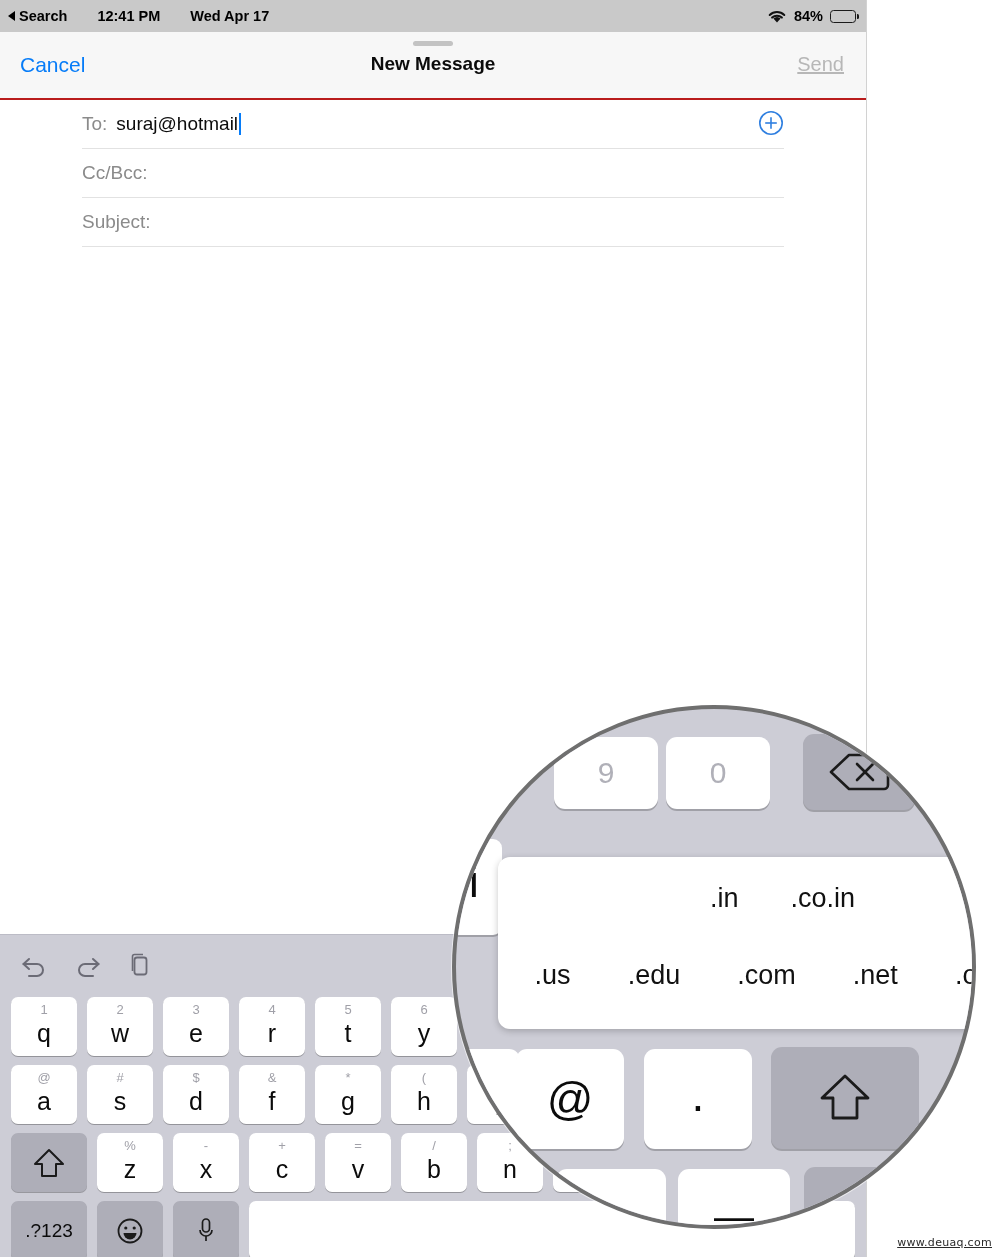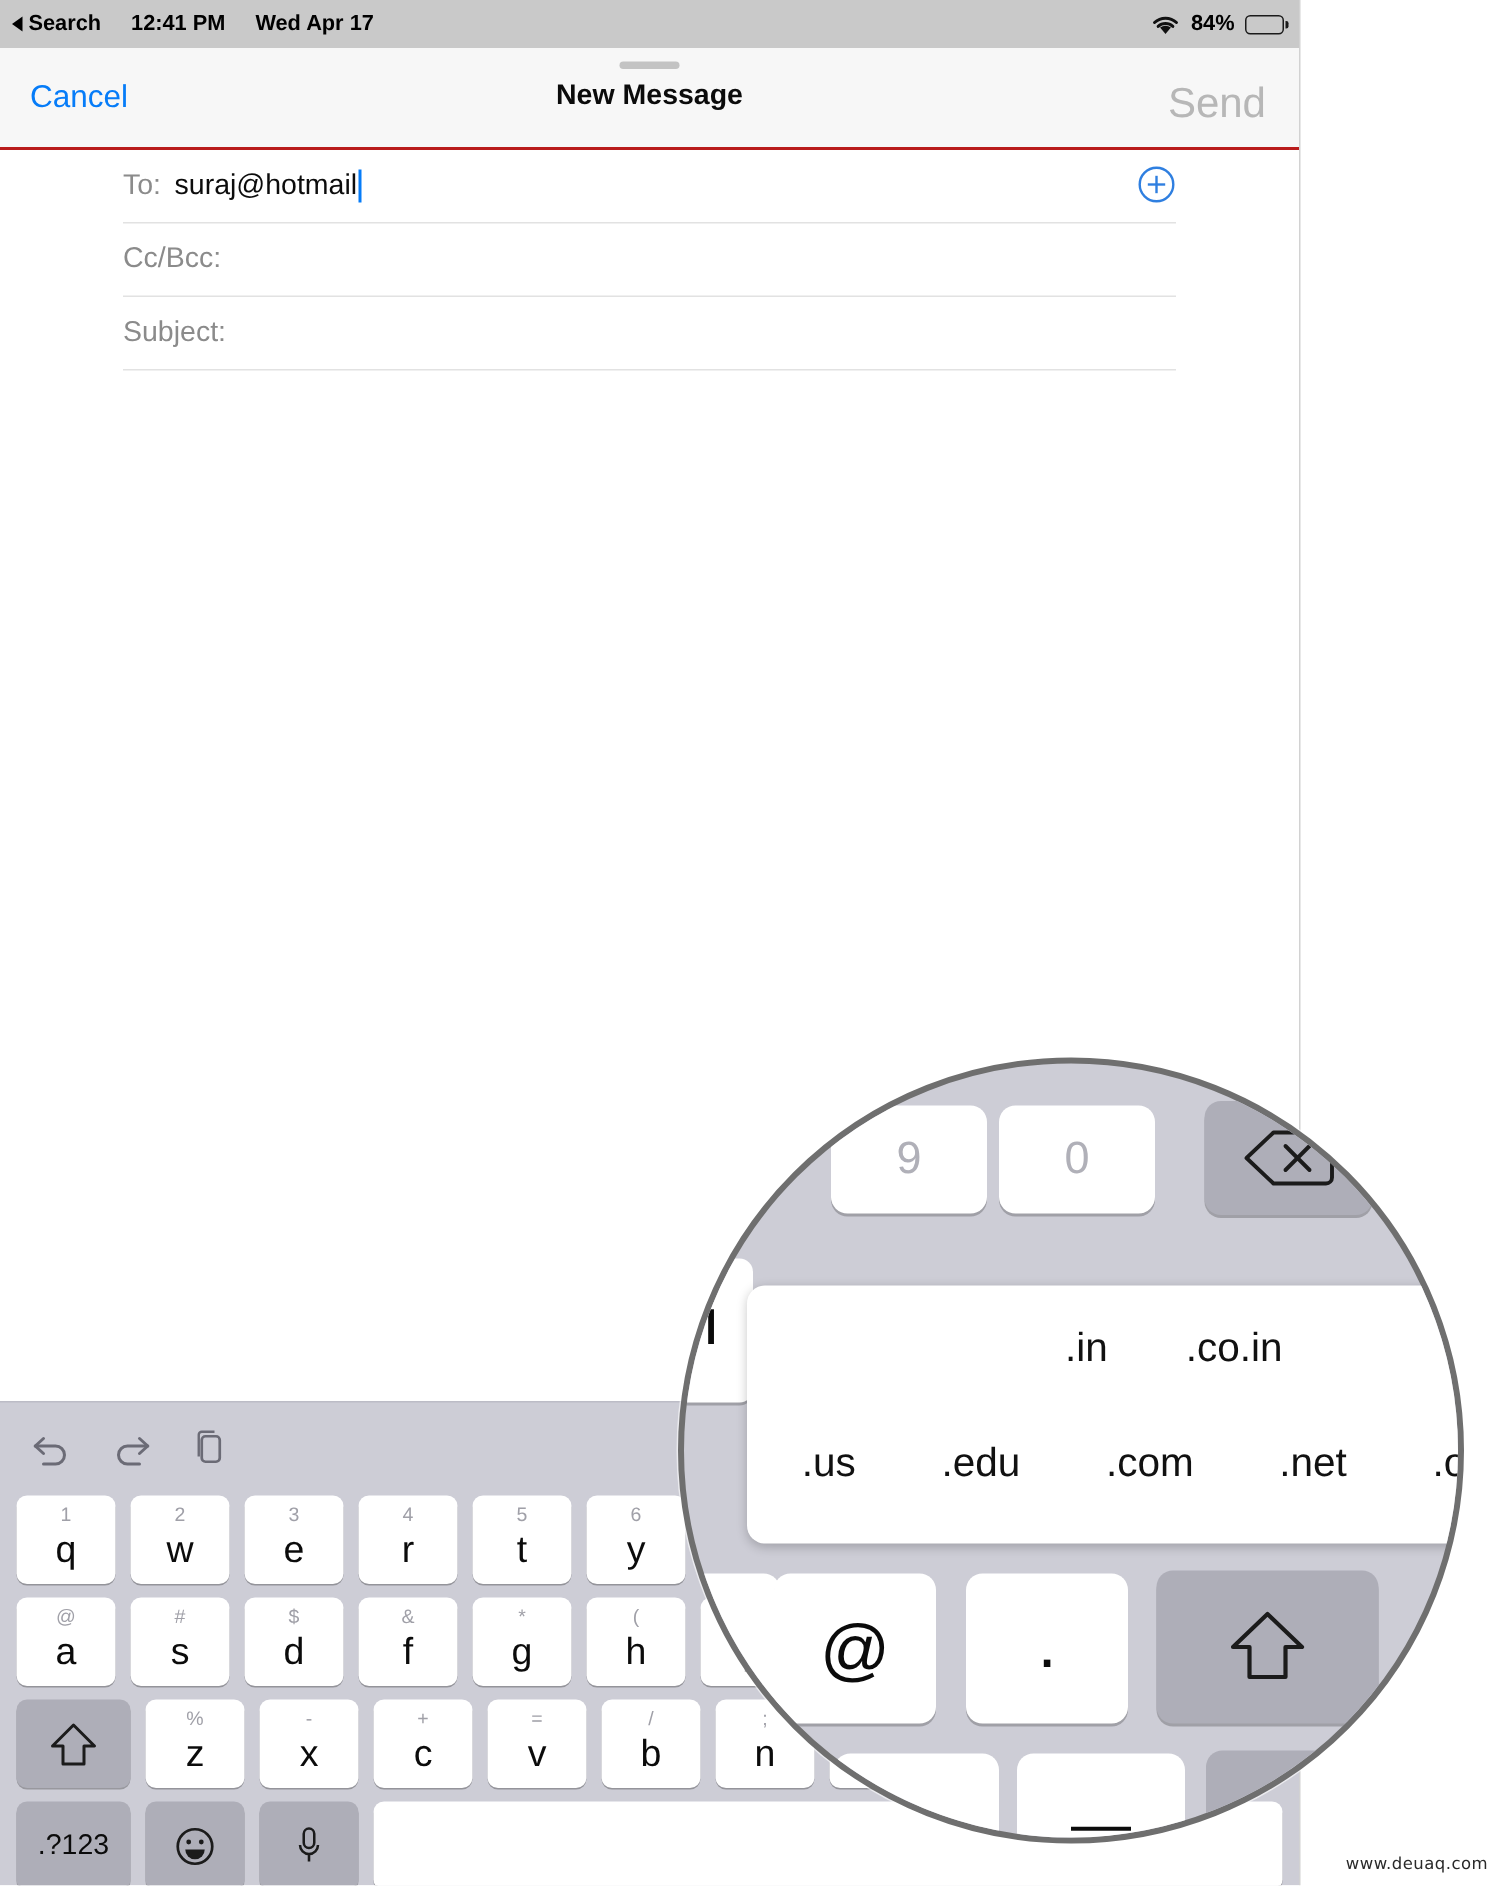--- a/index.html
+++ b/index.html
@@ -32,21 +32,21 @@
     position: absolute;
     left: 0; top: 0;
     width: 866px; height: 32px;
     background: #c9c9c9;
     display: flex;
     align-items: center;
     font-size: 14.5px;
     font-weight: bold;
     color: #000;
   }
-  .sb-left { display: flex; align-items: center; padding-left: 8px; gap: 20px; }
+  .sb-left { display: flex; align-items: center; padding-left: 8px; gap: 30px; }
   .sb-back { display: flex; align-items: center; gap: 4px; }
   .tri-left {
     width: 0; height: 0;
     border-top: 5px solid transparent;
     border-bottom: 5px solid transparent;
     border-right: 7px solid #000;
   }
   .sb-right {
     margin-left: auto;
     display: flex; align-items: center; gap: 7px;
@@ -105,22 +105,23 @@
     left: 50%; top: 21px;
     transform: translateX(-50%);
     font-size: 19px;
     font-weight: bold;
     color: #0b0b0b;
     white-space: nowrap;
   }
   #nav-send {
     position: absolute;
     right: 22px; top: 21px;
-    font-size: 28px;
+    font-size: 20px;
     color: #b7b7b7;
+    text-decoration: underline;
   }
 
   
   #fields { position: relative; padding: 0 82px 0 82px; text-align: center; }
   .field-row {
     position: relative;
     height: 48px;
     display: flex;
     align-items: center;
     border-bottom: 1px solid #e2e2e2;
@@ -255,20 +256,21 @@
   #dom-row-bottom { top: 103px; justify-content: space-around; padding: 0 8px; }
   .dom-item { cursor: pointer; white-space: nowrap; }
 
   #watermark {
     position: absolute;
     right: 8px; bottom: 8px;
     font-size: 11px;
     color: #2a2a2a;
     letter-spacing: 0.3px;
     font-family: "DejaVu Sans", sans-serif;
+    text-decoration: underline;
   }
 </style>
 </head>
 <body>
 
 <div id="ipad-screen">
 
   <div id="status-bar">
     <div class="sb-left">
       <div class="sb-back">

